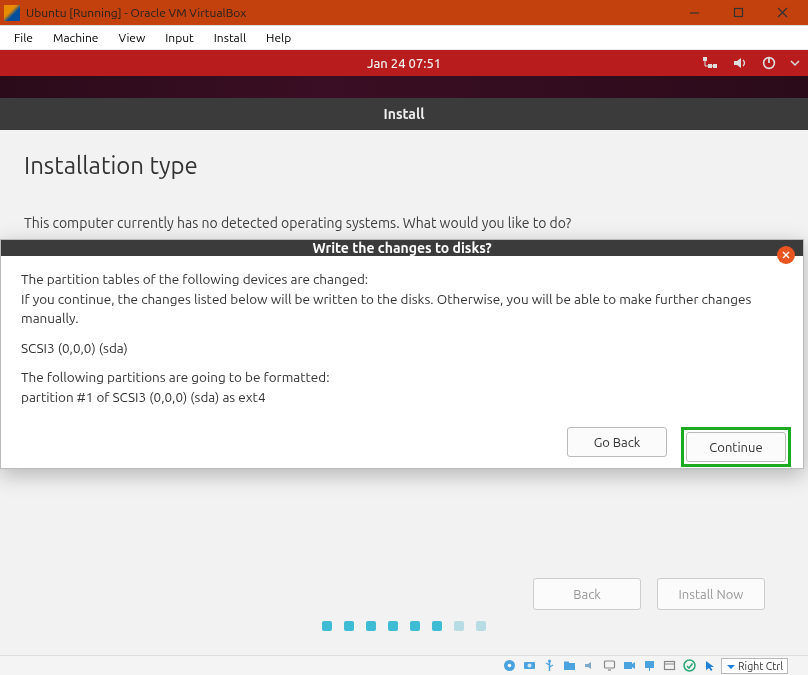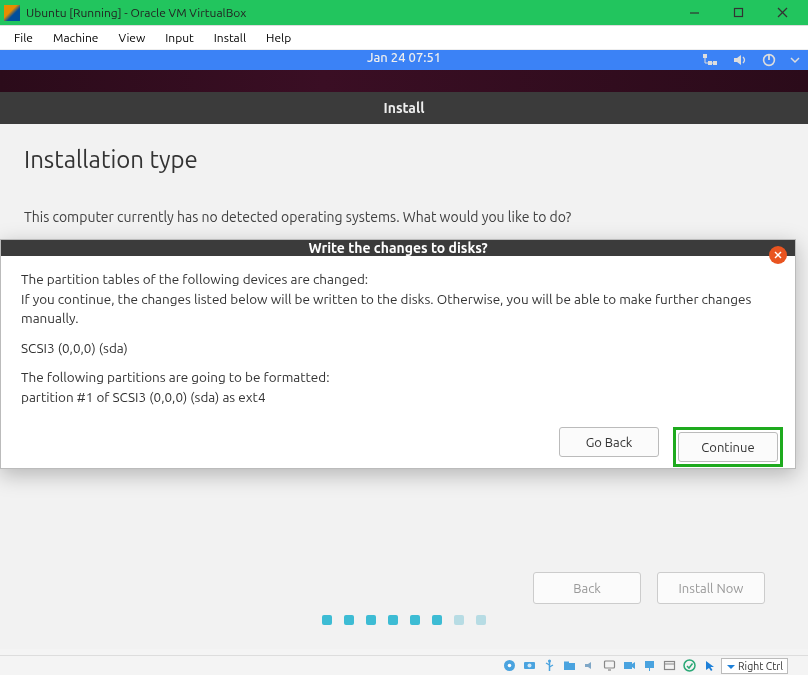--- a/index.html
+++ b/index.html
@@ -8,21 +8,21 @@
     height: 675px;
     font-family: Ubuntu, "Segoe UI", Arial, sans-serif;
     font-size: 13px;
     background: #fff;
     overflow: hidden;
     position: relative;
   }
   
   .vbox-titlebar {
     height: 26px;
-    background: #22c55e;
+    background: #c2410c;
     border-bottom: 1px solid #ddd;
     display: flex;
     align-items: center;
     padding: 0 4px;
     font-size: 12px;
   }
   .vbox-titlebar .app-icon {
     width: 16px; height: 16px;
     background: linear-gradient(135deg,#e78c00 40%,#004e9c 60%);
     margin-right: 6px;
@@ -48,24 +48,25 @@
   
   .guest {
     position: relative;
     height: 605px;
     background: #f4f4f4;
     overflow: hidden;
   }
 
   
   .ubuntu-topbar {
-    height: 20px;
-    background: #3b82f6;
+    height: 26px;
+    background: #b91c1c;
     color:#eee;
     display:flex;
+    align-items:center;
     justify-content:center;
     font-size: 13px;
     position:relative;
   }
   .ubuntu-topbar .clock { font-weight:500; }
   .ubuntu-topbar .status-icons {
     position:absolute; right:8px; top:0; bottom:0;
     display:flex; align-items:center; gap:14px;
     color:#ddd; font-size:14px;
   }
@@ -132,21 +133,21 @@
   
   .dots {
     position:absolute; bottom:24px; left:0; right:0;
     display:flex; justify-content:center; gap:12px;
   }
   .dot { width:10px; height:10px; border-radius:2px; background:#3dbcd4; }
   .dot.inactive { background:#b7dce4; }
 
   
   .modal-bg {
-    position:absolute; left:0; right:12px; top:189px;
+    position:absolute; left:0; right:4px; top:189px;
     height:230px;
   }
   .modal {
     background:#fff;
     border:1px solid #bbb;
     box-shadow:0 6px 20px rgba(0,0,0,0.25);
     height:230px;
     display:flex; flex-direction:column;
     margin:0;
   }

